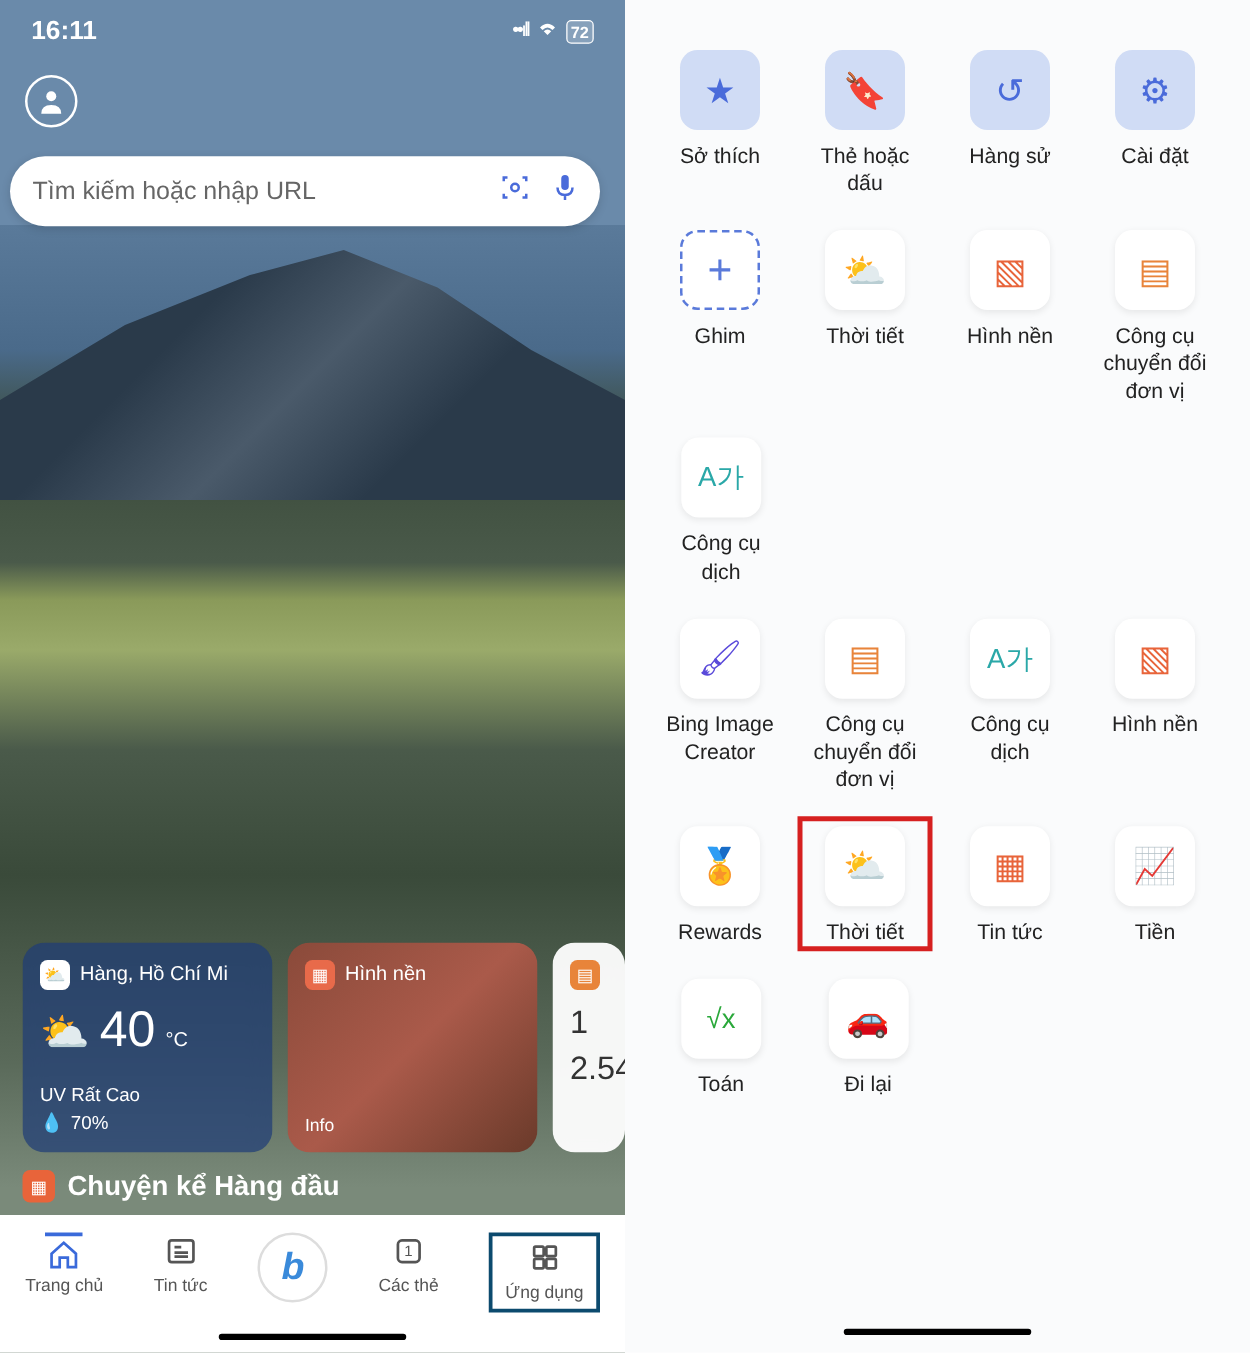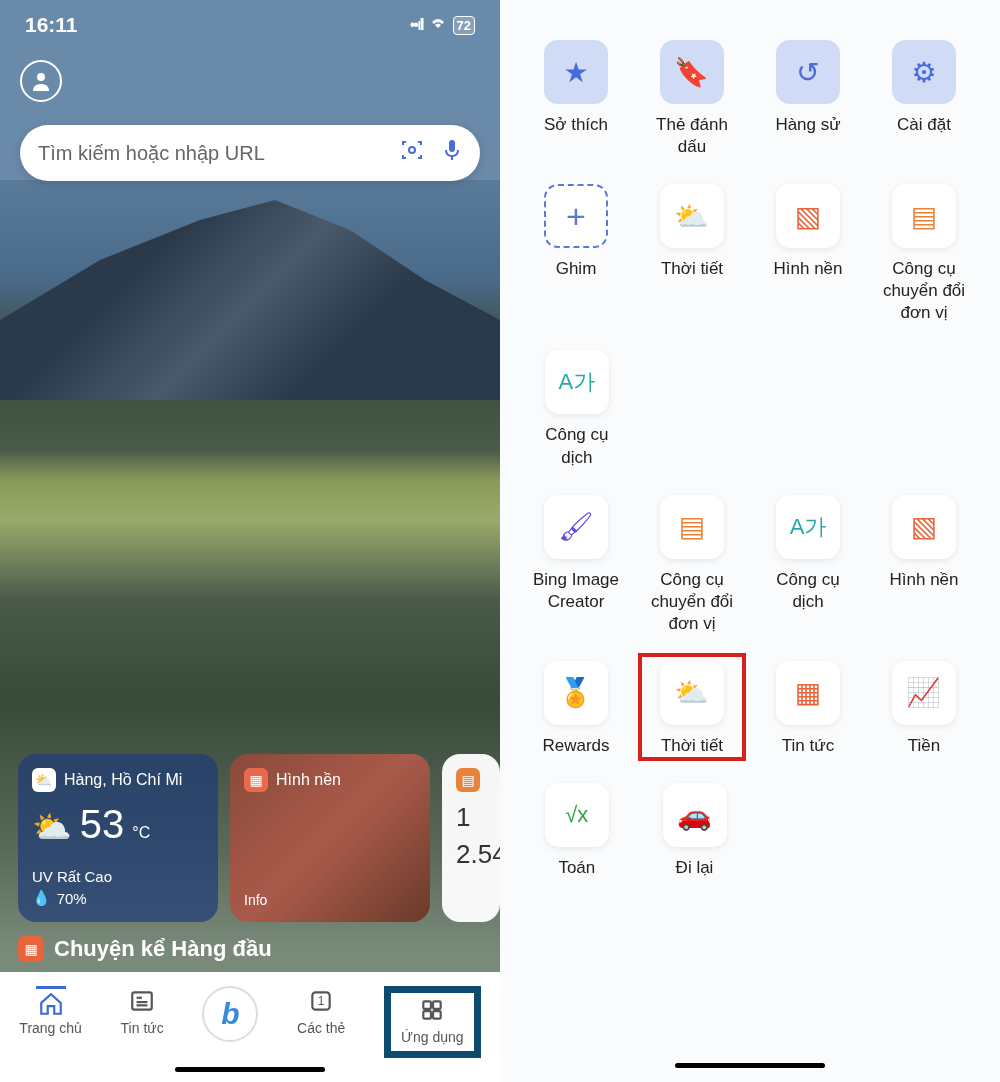--- a/index.html
+++ b/index.html
@@ -13,21 +13,21 @@
 .status-left { color: #fff; font-weight: 600; font-size: 21px; }
 .status-right { display: flex; align-items: center; gap: 6px; color: #fff; }
 .signal::before { content: "••ıll"; letter-spacing: -2px; font-size: 16px; }
 .battery-box { display: inline-flex; align-items: center; border: 1.5px solid #fff; border-radius: 4px; padding: 1px 3px; font-size: 13px; font-weight: 600; background: rgba(255,255,255,0.2); }
 
 
 .profile-icon { position: absolute; top: 60px; left: 20px; width: 42px; height: 42px; border: 2.5px solid #fff; border-radius: 50%; display: flex; align-items: center; justify-content: center; z-index: 5; }
 .profile-icon svg { width: 24px; height: 24px; fill: #fff; }
 
 
-.search-bar { position: absolute; top: 125px; left: 20px; right: 20px; height: 56px; background: #fff; border-radius: 28px; display: flex; align-items: center; padding: 0 18px; z-index: 5; box-shadow: 0 2px 8px rgba(0,0,0,0.15); }
+.search-bar { position: absolute; top: 125px; left: 8px; right: 20px; height: 56px; background: #fff; border-radius: 28px; display: flex; align-items: center; padding: 0 18px; z-index: 5; box-shadow: 0 2px 8px rgba(0,0,0,0.15); }
 .search-input { flex: 1; border: none; outline: none; font-size: 20px; color: #333; }
 .search-input::placeholder { color: #666; }
 .search-icons { display: flex; gap: 18px; align-items: center; }
 .search-icons span { font-size: 22px; color: #4a6bff; }
 
 
 .scenery { position: absolute; inset: 0; background: linear-gradient(to bottom,
   #6a8aaa 0, #6a8aaa 180px,
   #5a7a9a 180px, #4a6a8a 280px,
   #3a4a3a 350px, #4a5a4a 450px,
@@ -59,21 +59,21 @@
 .ts-title { font-size: 22px; font-weight: 600; }
 
 
 .bottom-nav { position: absolute; bottom: 0; left: 0; right: 0; height: 110px; background: #fff; display: flex; align-items: flex-start; justify-content: space-around; padding-top: 14px; z-index: 10; }
 .nav-item { display: flex; flex-direction: column; align-items: center; gap: 4px; font-size: 14px; color: #555; }
 .nav-item .ni-icon { font-size: 26px; color: #555; width: 30px; height: 30px; display: flex; align-items: center; justify-content: center; }
 .nav-item.bing .ni-icon { width: 56px; height: 56px; border: 2px solid #ddd; border-radius: 28px; color: #3a8ada; font-size: 30px; font-weight: bold; font-style: italic; }
 .nav-badge { position: relative; }
 .nav-badge-num { position: absolute; left: 50%; top: 50%; transform: translate(-50%, -50%); font-size: 12px; }
 .home-ind { position: absolute; bottom: 10px; left: 50%; transform: translateX(-50%); width: 150px; height: 5px; background: #000; border-radius: 3px; }
-.highlight-red { border: 7px solid #0c4a6e; }
+.highlight-red { border: 3px solid #0c4a6e; }
 
 
 .right-content { padding: 40px 28px 20px; height: 100%; overflow-y: auto; }
 .tile-row { display: flex; justify-content: space-between; gap: 20px; margin-bottom: 26px; }
 .tile { flex: 1; display: flex; flex-direction: column; align-items: center; gap: 10px; text-align: center; }
 .tile-box { width: 64px; height: 64px; border-radius: 14px; display: flex; align-items: center; justify-content: center; font-size: 28px; }
 .tile-box.blue { background: #d0dcf5; color: #4a6bda; }
 .tile-box.white { background: #fff; box-shadow: 0 2px 6px rgba(0,0,0,0.08); }
 .tile-box.dashed { background: #fff; border: 2px dashed #5a7ada; color: #5a7ada; font-size: 34px; font-weight: 300; }
 .tile-label { font-size: 17px; color: #222; line-height: 1.3; }
@@ -130,21 +130,21 @@
   </div>
 
   <div class="widgets">
     <div class="widget weather">
       <div class="w-header">
         <span class="w-icon-box">⛅</span>
         <span class="w-title">Hàng, Hồ Chí Mi</span>
       </div>
       <div class="w-temp">
         <span class="w-temp-icon">⛅</span>
-        <span class="w-temp-val">53</span>
+        <span class="w-temp-val">40</span>
         <span>°C</span>
       </div>
       <div class="w-uv">UV Rất Cao</div>
       <div class="w-humidity">
           <span>💧</span>
           <span>70%</span>
         </div>
     </div>
 
     <div class="widget wallpaper">
@@ -218,21 +218,21 @@
 
 <div class="phone phone-right">
   <div class="right-content">
     <div class="tile-row">
       <div class="tile">
         <div class="tile-box blue">★</div>
         <span class="tile-label">Sở thích</span>
       </div>
       <div class="tile">
         <div class="tile-box blue">🔖</div>
-        <span class="tile-label">Thẻ đánh dấu</span>
+        <span class="tile-label">Thẻ hoặc dấu</span>
       </div>
       <div class="tile">
         <div class="tile-box blue">↺</div>
         <span class="tile-label">Hàng sử</span>
       </div>
       <div class="tile">
         <div class="tile-box blue">⚙</div>
         <span class="tile-label">Cài đặt</span>
       </div>
     </div>

